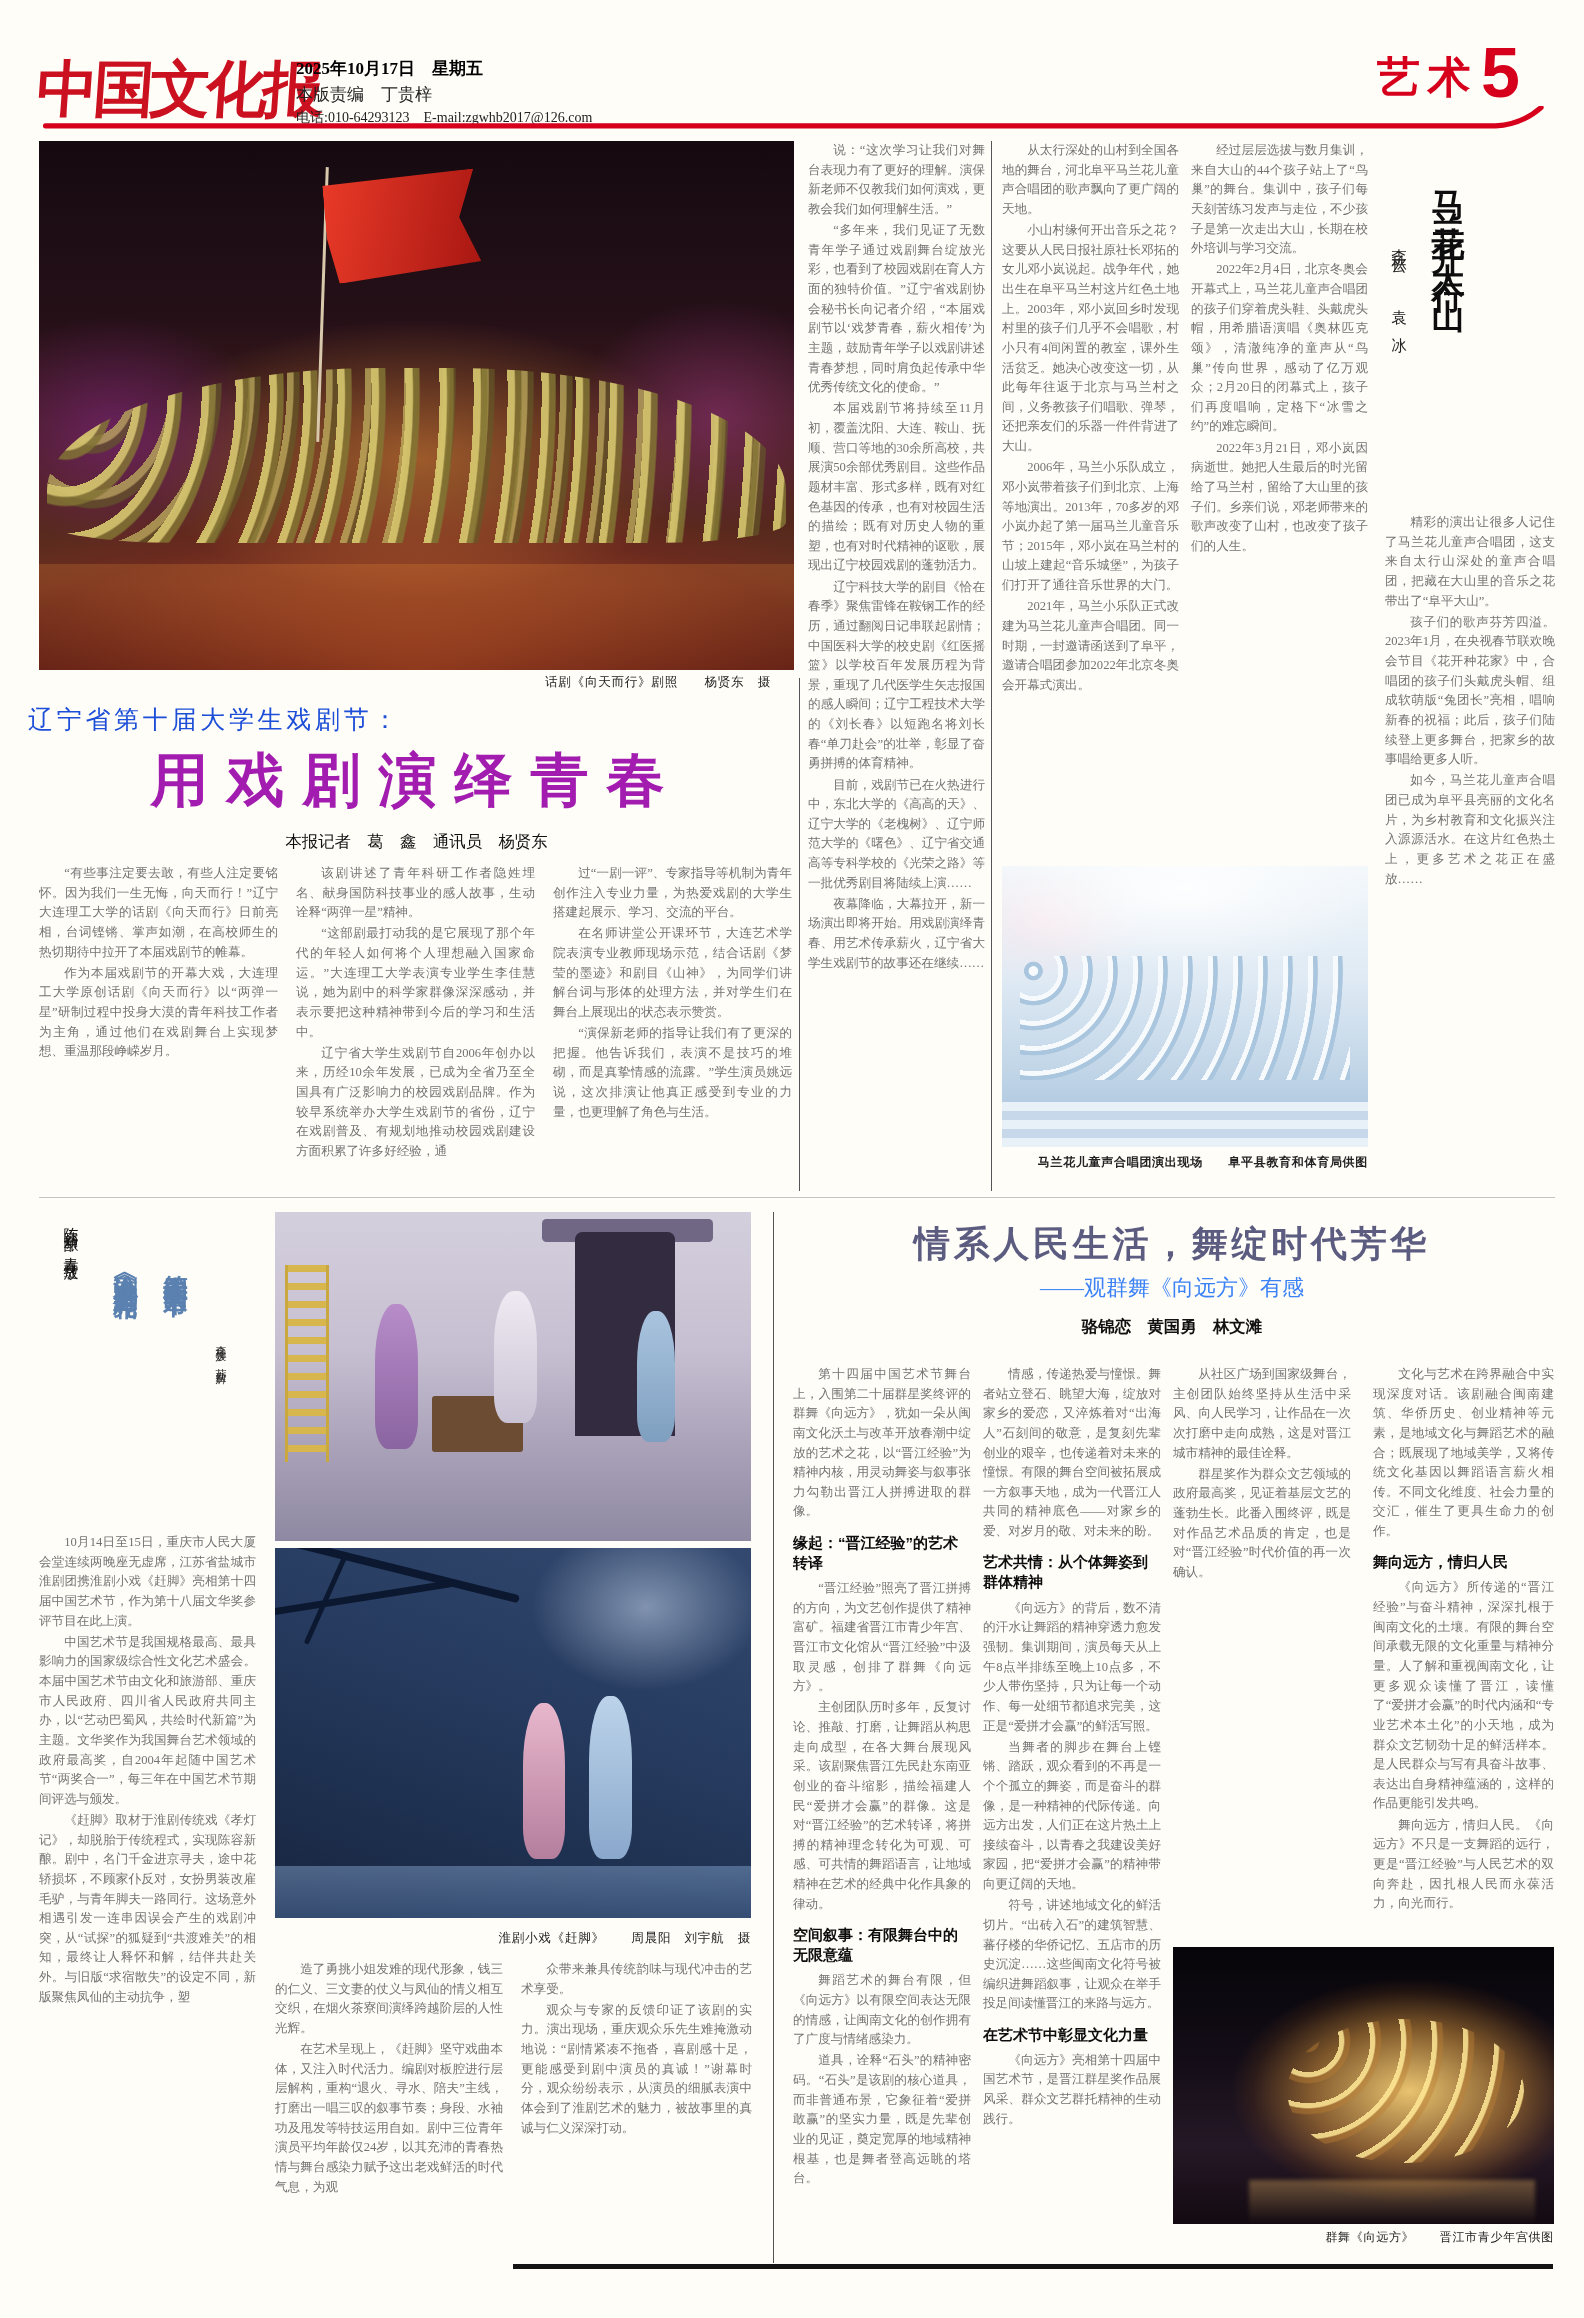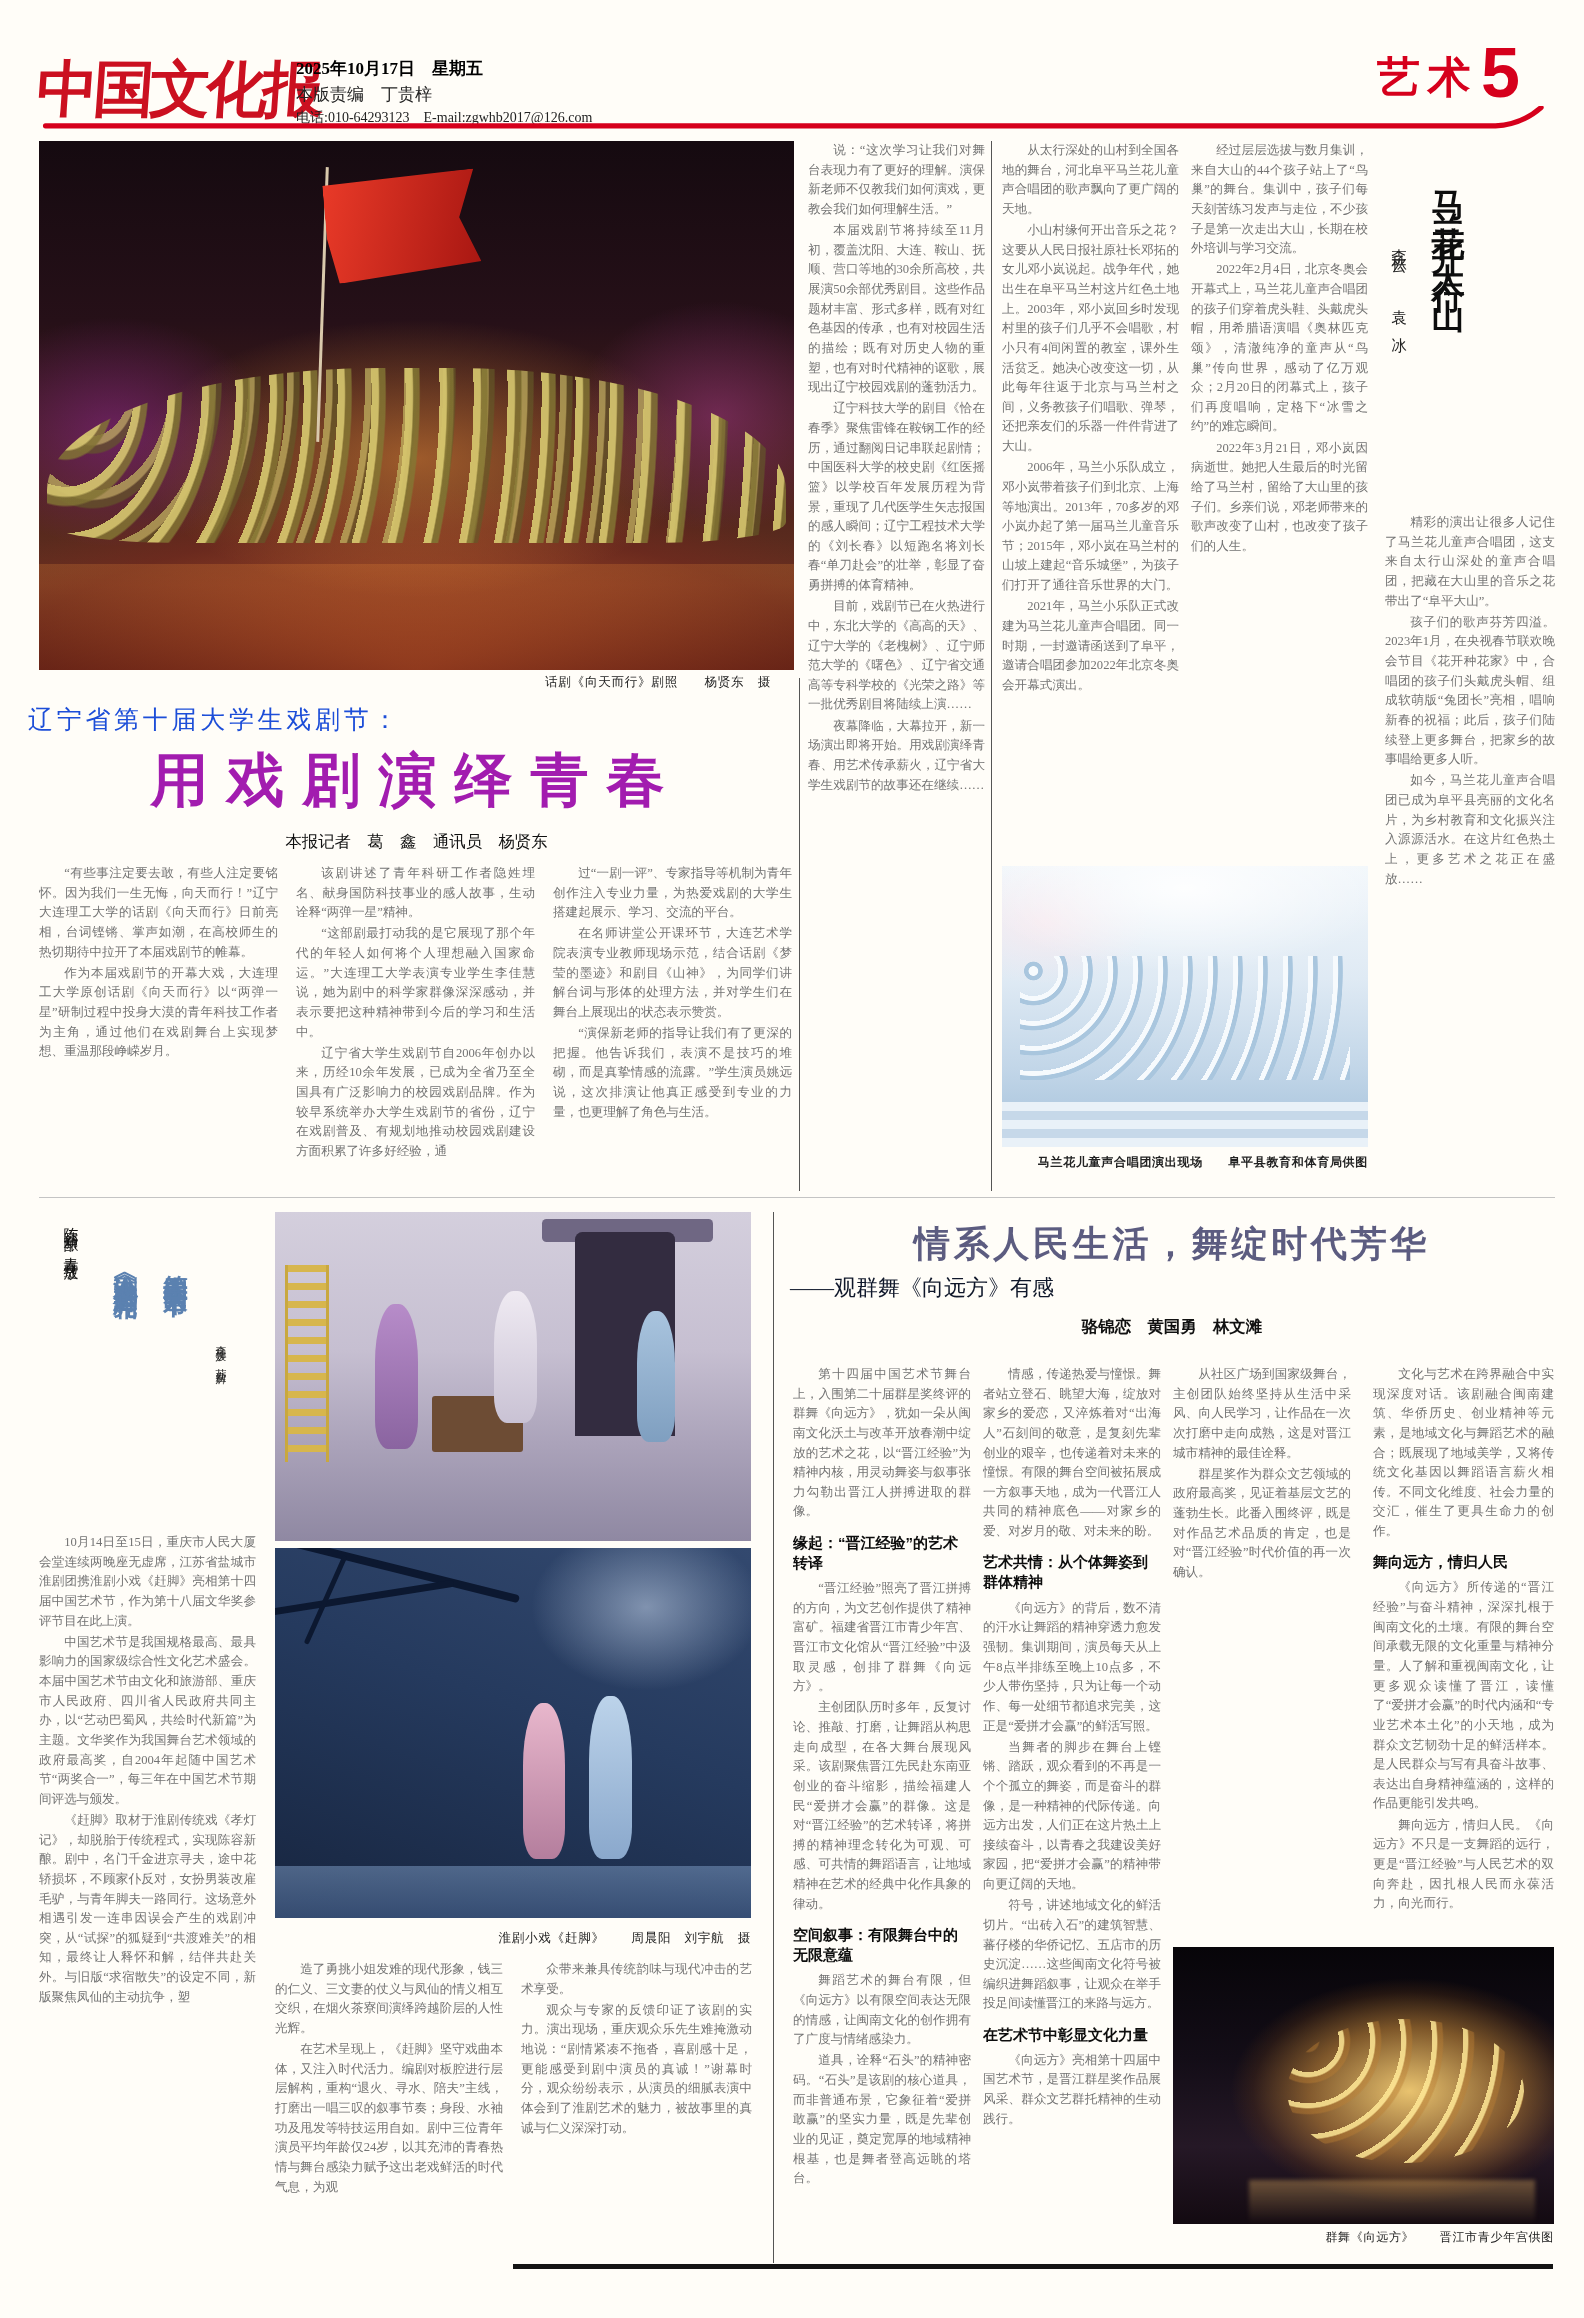--- a/index.html
+++ b/index.html
@@ -38,21 +38,21 @@
   
   .gj-kicker{left:61px;top:1215px;font-size:15px;letter-spacing:3px;color:#111;height:268px;}
   .gj-title{font-size:24.5px;font-weight:bold;color:#5b81b0;letter-spacing:2.2px;height:283px;
             font-family:"Liberation Sans",sans-serif;}
   .gj-title-r{left:159px;top:1255px;}
   .gj-title-l{left:109px;top:1255px;}
   .gj-authors{left:213px;top:1336px;font-size:11px;letter-spacing:3px;color:#222;height:149px;}
   
   .headline-dance{left:790px;top:1220px;width:764px;text-align:center;font-size:36px;font-weight:bold;
                   color:#5c5c80;letter-spacing:3.7px;font-family:"Liberation Sans",sans-serif;}
-  .subtitle-dance{left:790px;top:1273px;width:764px;font-size:22px;color:#0f172a;}
+  .subtitle-dance{left:790px;top:1273px;width:764px;text-align:center;font-size:22px;color:#3b82f6;}
   .authors-dance{left:790px;top:1316px;width:764px;text-align:center;font-size:16.4px;font-weight:bold;
                  color:#111;font-family:"Liberation Sans",sans-serif;}
   .bottom-rule{left:513px;top:2264px;width:1040px;height:4.5px;background:#141414;}
   
   .photo{position:absolute;overflow:hidden;}
   .photo-drama{left:39px;top:141px;width:755px;height:529px;
     background:
       radial-gradient(ellipse 223px 164px at 10% 55%, rgba(150,40,160,.5), transparent 70%),
       radial-gradient(ellipse 208px 164px at 90% 52%, rgba(175,60,150,.45), transparent 70%),
       radial-gradient(ellipse 387px 193px at 50% 60%, rgba(245,150,60,.5), transparent 72%),
@@ -144,20 +144,21 @@
       <p class="para">“这部剧最打动我的是它展现了那个年代的年轻人如何将个人理想融入国家命运。”大连理工大学表演专业学生李佳慧说，她为剧中的科学家群像深深感动，并表示要把这种精神带到今后的学习和生活中。</p>
       <p class="para">辽宁省大学生戏剧节自2006年创办以来，历经10余年发展，已成为全省乃至全国具有广泛影响力的校园戏剧品牌。作为较早系统举办大学生戏剧节的省份，辽宁在戏剧普及、有规划地推动校园戏剧建设方面积累了许多好经验，通</p>
     </div>
   <div class="col" style="left:553px;top:864px;width:239px;height:327px;">
       <p class="para">过“一剧一评”、专家指导等机制为青年创作注入专业力量，为热爱戏剧的大学生搭建起展示、学习、交流的平台。</p>
       <p class="para">在名师讲堂公开课环节，大连艺术学院表演专业教师现场示范，结合话剧《梦莹的墨迹》和剧目《山神》，为同学们讲解台词与形体的处理方法，并对学生们在舞台上展现出的状态表示赞赏。</p>
       <p class="para">“演保新老师的指导让我们有了更深的把握。他告诉我们，表演不是技巧的堆砌，而是真挚情感的流露。”学生演员姚远说，这次排演让他真正感受到专业的力量，也更理解了角色与生活。</p>
     </div>
   <div class="col" style="left:808px;top:141px;width:177px;height:1050px;">
       <p class="para">说：“这次学习让我们对舞台表现力有了更好的理解。演保新老师不仅教我们如何演戏，更教会我们如何理解生活。”</p>
+      <p class="para">“多年来，我们见证了无数青年学子通过戏剧舞台绽放光彩，也看到了校园戏剧在育人方面的独特价值。”辽宁省戏剧协会秘书长向记者介绍，“本届戏剧节以‘戏梦青春，薪火相传’为主题，鼓励青年学子以戏剧讲述青春梦想，同时肩负起传承中华优秀传统文化的使命。”</p>
       <p class="para">本届戏剧节将持续至11月初，覆盖沈阳、大连、鞍山、抚顺、营口等地的30余所高校，共展演50余部优秀剧目。这些作品题材丰富、形式多样，既有对红色基因的传承，也有对校园生活的描绘；既有对历史人物的重塑，也有对时代精神的讴歌，展现出辽宁校园戏剧的蓬勃活力。</p>
       <p class="para">辽宁科技大学的剧目《恰在春季》聚焦雷锋在鞍钢工作的经历，通过翻阅日记串联起剧情；中国医科大学的校史剧《红医摇篮》以学校百年发展历程为背景，重现了几代医学生矢志报国的感人瞬间；辽宁工程技术大学的《刘长春》以短跑名将刘长春“单刀赴会”的壮举，彰显了奋勇拼搏的体育精神。</p>
       <p class="para">目前，戏剧节已在火热进行中，东北大学的《高高的天》、辽宁大学的《老槐树》、辽宁师范大学的《曙色》、辽宁省交通高等专科学校的《光荣之路》等一批优秀剧目将陆续上演……</p>
       <p class="para">夜幕降临，大幕拉开，新一场演出即将开始。用戏剧演绎青春、用艺术传承薪火，辽宁省大学生戏剧节的故事还在继续……</p>
     </div>
   <div class="vrule" style="left:799px;top:678px;height:513px;"></div>
   <div class="vrule" style="left:991px;top:141px;height:1050px;"></div>
 
   <div class="abs vtext title-malan">马兰花开太行山</div>
   <div class="abs vtext authors-malan">李秋云　　袁　冰</div>

